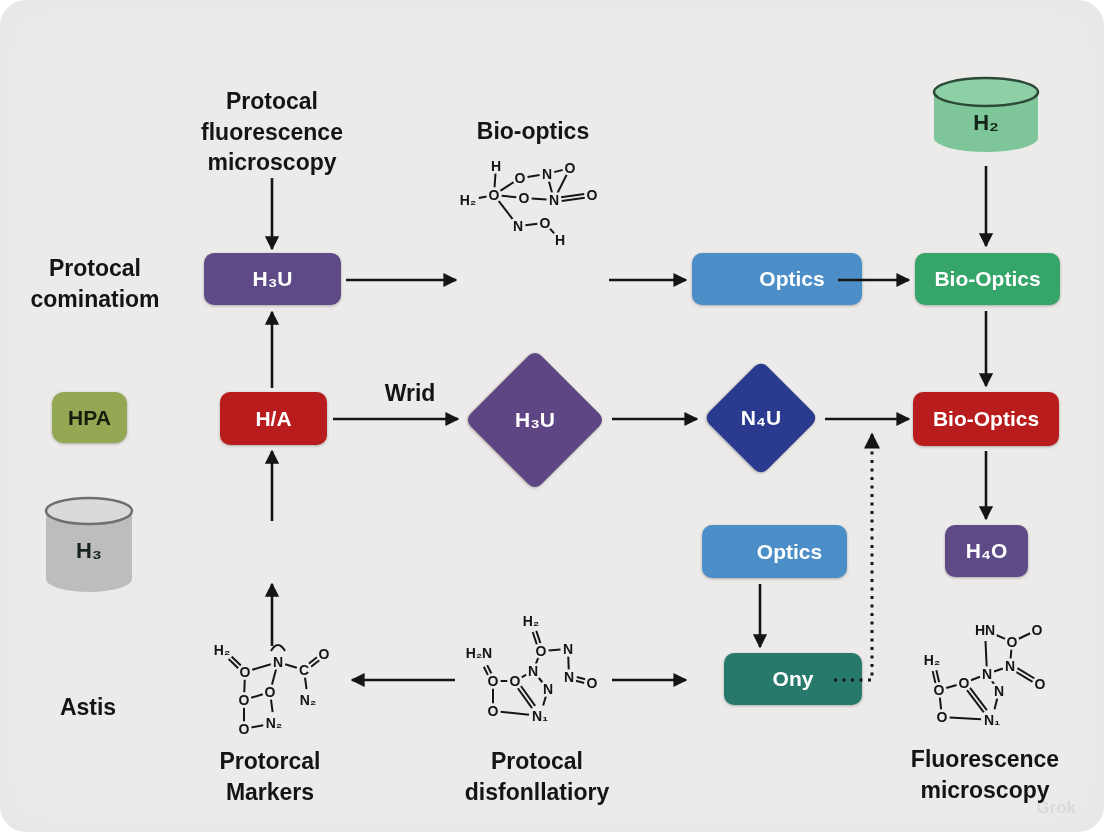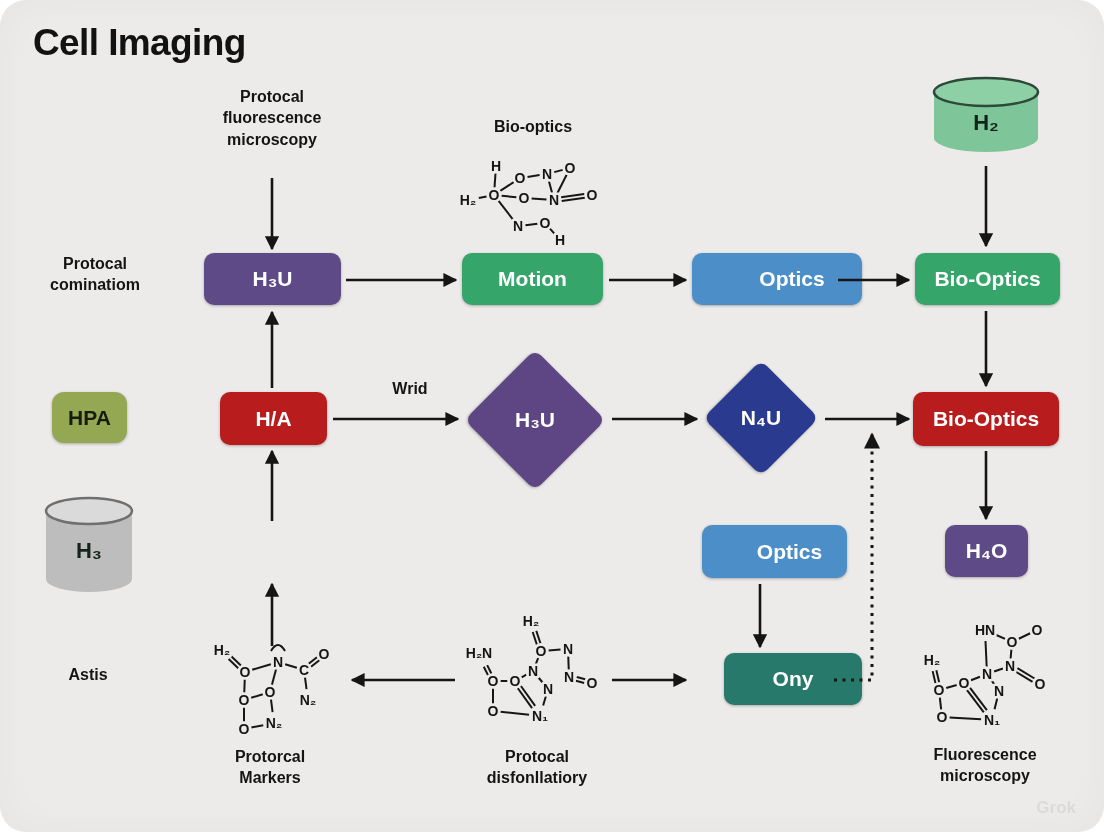--- a/index.html
+++ b/index.html
@@ -1,19 +1,19 @@
 <!DOCTYPE html>
 <html><head>
 <meta charset="utf-8">
 <style>
   html,body{margin:0;padding:0;background:#ffffff;}
   .stage{position:relative;width:1104px;height:832px;font-family:"Liberation Sans",sans-serif;overflow:hidden;background:#fff;}
   .board{position:absolute;left:0;top:0;width:1104px;height:832px;background:#ecebe9;border-radius:26px;box-shadow:inset 0 0 40px rgba(0,0,0,0.03);}
   .title{position:absolute;left:33px;top:22px;font-size:37px;font-weight:700;color:#121212;letter-spacing:-0.6px;}
-  .ann{position:absolute;white-space:pre-line;text-align:center;font-weight:600;font-size:16px;line-height:1.33;color:#141414;}
+  .ann{position:absolute;white-space:pre-line;text-align:center;font-weight:600;font-size:23px;line-height:1.33;color:#141414;}
   .node{position:absolute;display:flex;align-items:center;justify-content:center;color:#fff;
         font-weight:600;font-size:21px;border-radius:10px;box-shadow:0 1px 3px rgba(0,0,0,0.28);}
   .purple{background:#5d4a87;}
   .green{background:#35a56a;}
   .blue{background:#4c8fc8;padding-left:30px;}
   .navy{background:#b91c1c;}
   .teal{background:#27796b;margin-left:32px;}
   .olive{background:#94a854;color:#181c0d;}
   .diamond{position:absolute;display:flex;align-items:center;justify-content:center;}
   .diamond .shape{position:absolute;inset:0;transform:rotate(45deg);border-radius:9px;box-shadow:0 1px 3px rgba(0,0,0,0.3);}
@@ -24,39 +24,37 @@
   .mol{position:absolute;overflow:visible;}
   .cyl-text{font-size:22px;font-weight:600;fill:#15241a;font-family:"Liberation Sans",sans-serif;}
   .watermark{position:absolute;right:28px;bottom:14px;font-size:17px;font-weight:700;color:rgba(0,0,0,0.07);}
 </style>
 </head>
 <body>
 
 <div class="stage">
   <div class="board"></div>
 
-  <div class="title">Cell Imaging</div>
 
   <div class="ann" style="left:162px;top:86px;width:220px;">Protocal
 fluorescence
 microscopy</div>
   <div class="ann" style="left:433px;top:116px;width:200px;">Bio-optics</div>
   <div class="ann" style="left:0px;top:253px;width:190px;">Protocal
 cominatiom</div>
   <div class="ann" style="left:370px;top:378px;width:80px;">Wrid</div>
-  <div class="ann" style="left:33px;top:664px;width:110px;">Astis</div>
+  <div class="ann" style="left:33px;top:692px;width:110px;">Astis</div>
   <div class="ann" style="left:170px;top:746px;width:200px;">Protorcal
 Markers</div>
   <div class="ann" style="left:412px;top:746px;width:250px;">Protocal
 disfonllatiory</div>
   <div class="ann" style="left:860px;top:744px;width:250px;">Fluorescence
 microscopy</div>
 
   <div class="node purple" style="left:204px;top:253px;width:137px;height:52px;">H₃U</div>
-  <div class="node green" style="left:462px;top:253px;width:141px;height:52px;">Motion</div>
   <div class="node blue" style="left:692px;top:253px;width:140px;height:52px;">Optics</div>
   <div class="node green" style="left:915px;top:253px;width:145px;height:52px;">Bio-Optics</div>
 
   <div class="node olive" style="left:52px;top:392px;width:75px;height:51px;border-radius:12px;">HPA</div>
   <div class="node navy" style="left:220px;top:392px;width:107px;height:53px;">H/A</div>
   <div class="diamond dpurple" style="left:485px;top:370px;width:100px;height:100px;">
     <div class="shape"></div>
     <span class="lbl">H₃U</span>
   </div>
   <div class="diamond dnavy" style="left:720px;top:377px;width:82px;height:82px;">

